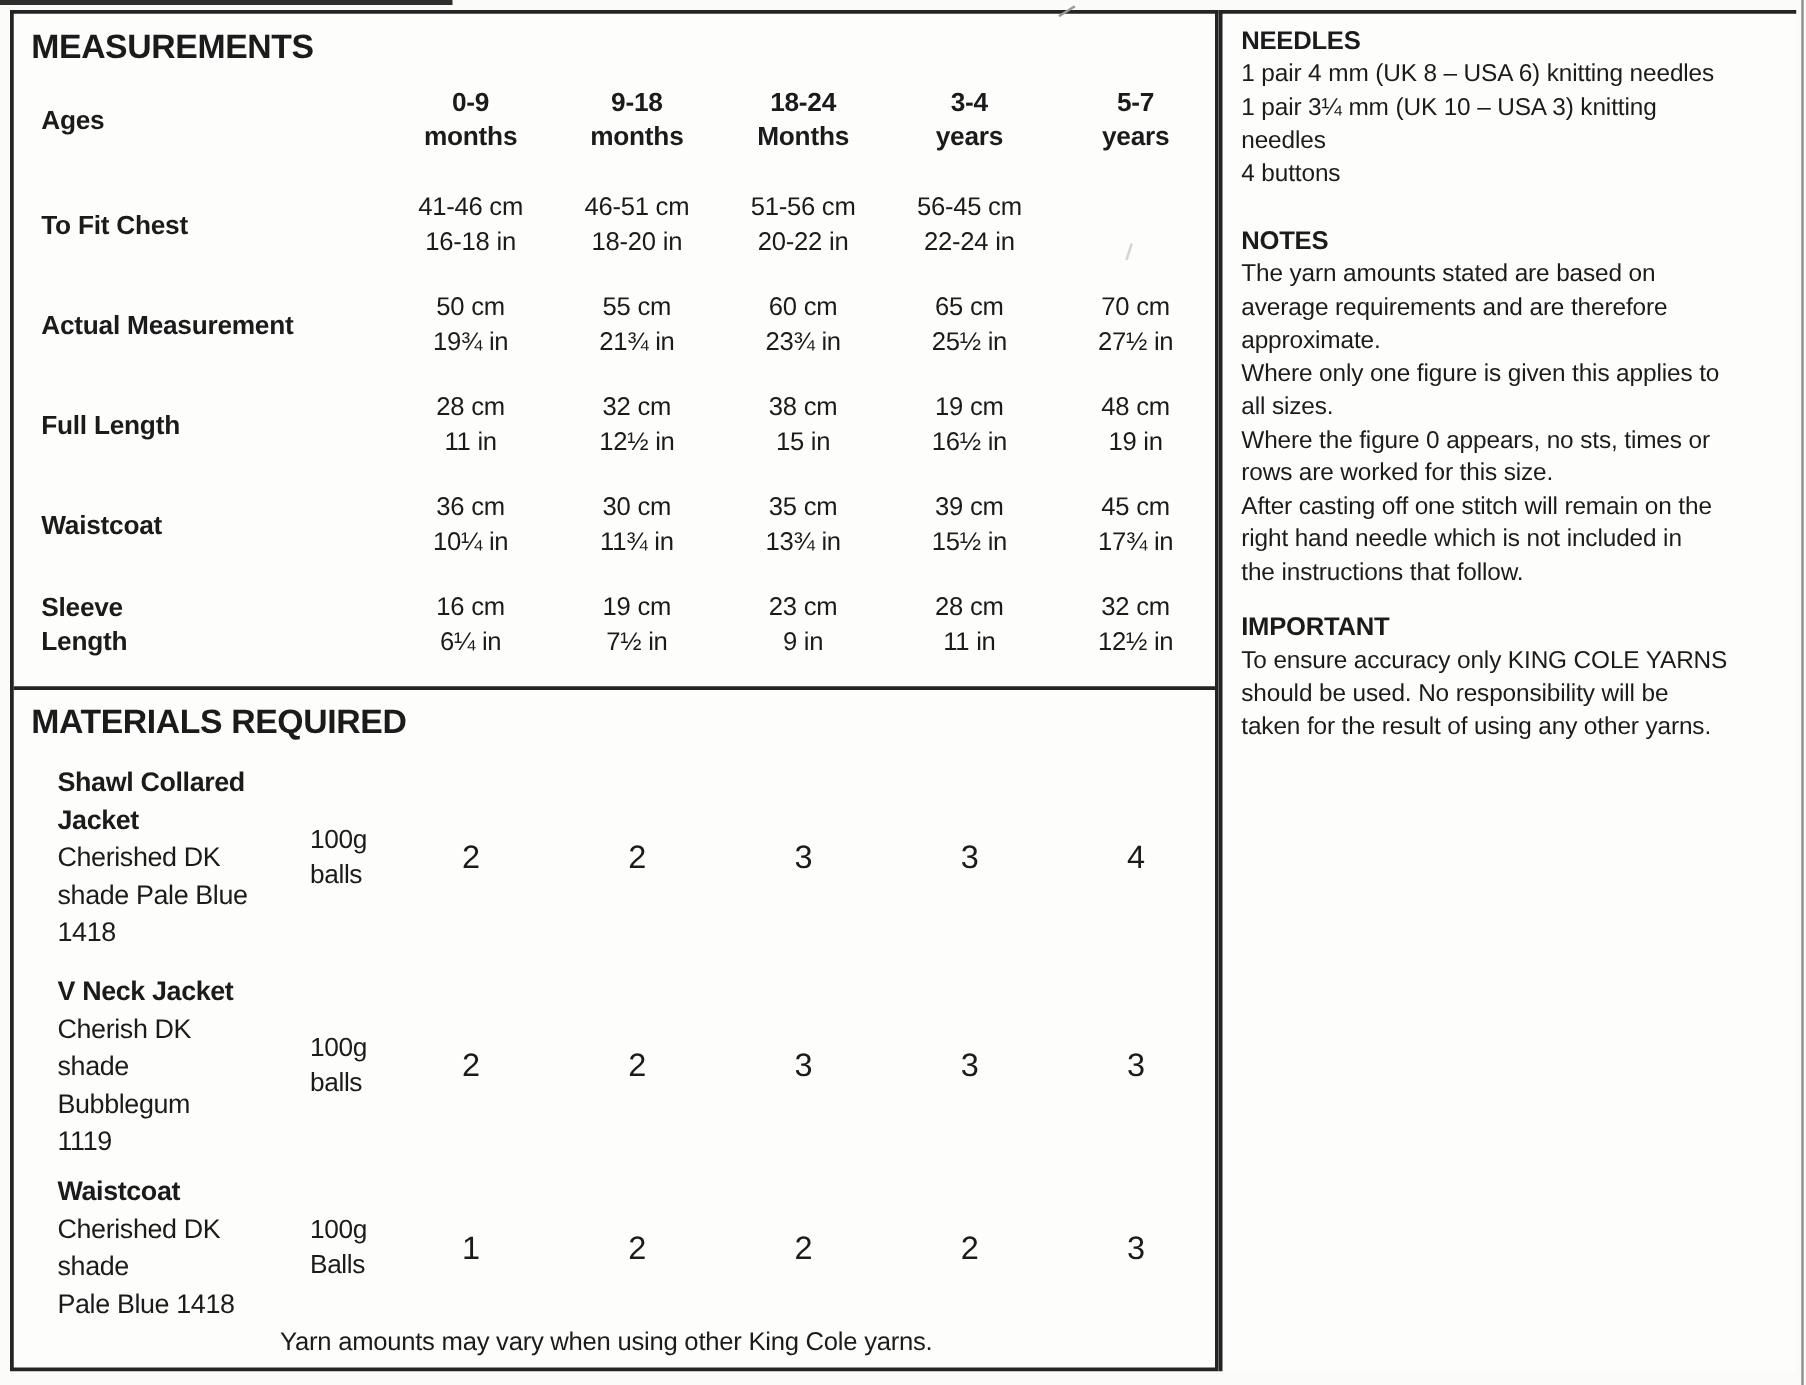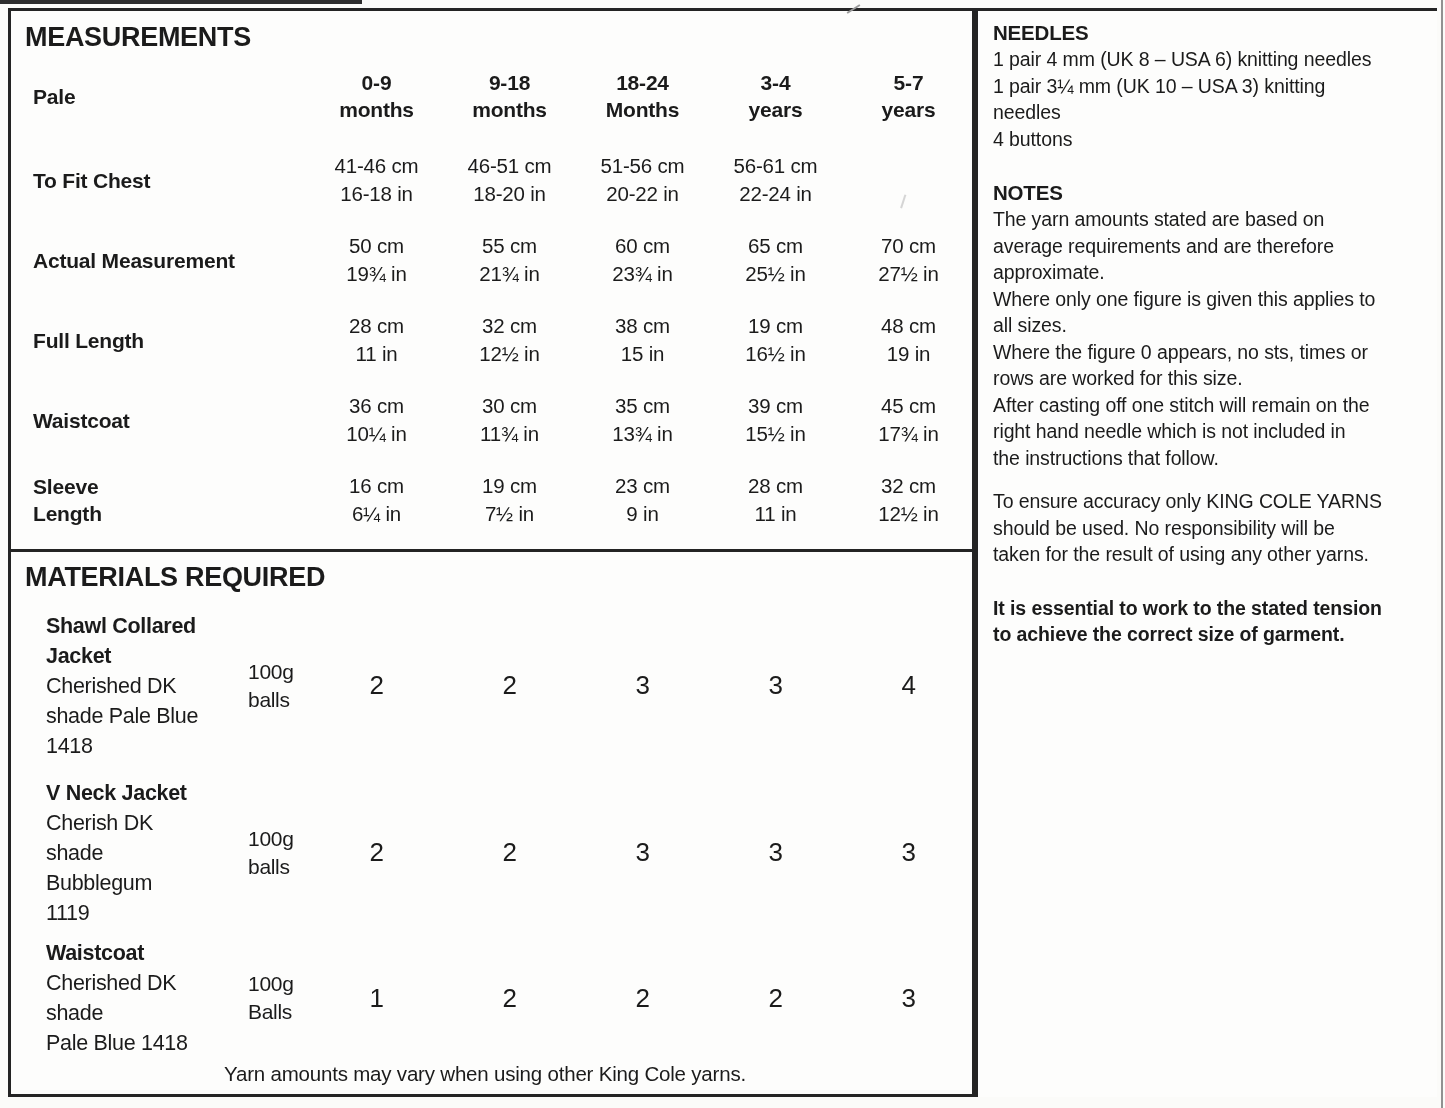--- a/index.html
+++ b/index.html
@@ -70,21 +70,21 @@
 <body>
 
 <div class="page">
 
   <div class="left-col">
 
     <section class="measurements">
       <h1 class="section-title">MEASUREMENTS</h1>
 
       <div class="grid-row header-row">
-        <div class="row-label">Pale</div>
+        <div class="row-label">Ages</div>
         <div class="header-cell">
           <div>0-9</div>
           <div>months</div>
         </div>
         <div class="header-cell">
           <div>9-18</div>
           <div>months</div>
         </div>
         <div class="header-cell">
           <div>18-24</div>
@@ -108,21 +108,21 @@
         </div>
         <div class="mcell">
           <div>46-51 cm</div>
           <div>18-20 in</div>
         </div>
         <div class="mcell">
           <div>51-56 cm</div>
           <div>20-22 in</div>
         </div>
         <div class="mcell">
-          <div>56-61 cm</div>
+          <div>56-45 cm</div>
           <div>22-24 in</div>
         </div>
       </div>
 
       <div class="grid-row data-row">
         <div class="row-label">Actual Measurement</div>
         <div class="mcell">
           <div>50 cm</div>
           <div>19¾ in</div>
         </div>
@@ -303,27 +303,24 @@
       <div class="side-line">Where only one figure is given this applies to</div>
       <div class="side-line">all sizes.</div>
       <div class="side-line">Where the figure 0 appears, no sts, times or</div>
       <div class="side-line">rows are worked for this size.</div>
       <div class="side-line">After casting off one stitch will remain on the</div>
       <div class="side-line">right hand needle which is not included in</div>
       <div class="side-line">the instructions that follow.</div>
     </div>
 
     <div>
+      <div class="side-title">IMPORTANT</div>
       <div class="side-line">To ensure accuracy only KING COLE YARNS</div>
       <div class="side-line">should be used. No responsibility will be</div>
       <div class="side-line">taken for the result of using any other yarns.</div>
-      <div class="important-emphasis">
-        <div class="side-line">It is essential to work to the stated tension</div>
-        <div class="side-line">to achieve the correct size of garment.</div>
-      </div>
     </div>
   </aside>
 
   <div class="artifact scan-top"></div>
   <div class="artifact scan-right"></div>
   <div class="artifact speck-1"></div>
   <div class="artifact speck-2"></div>
 
 </div>
 

